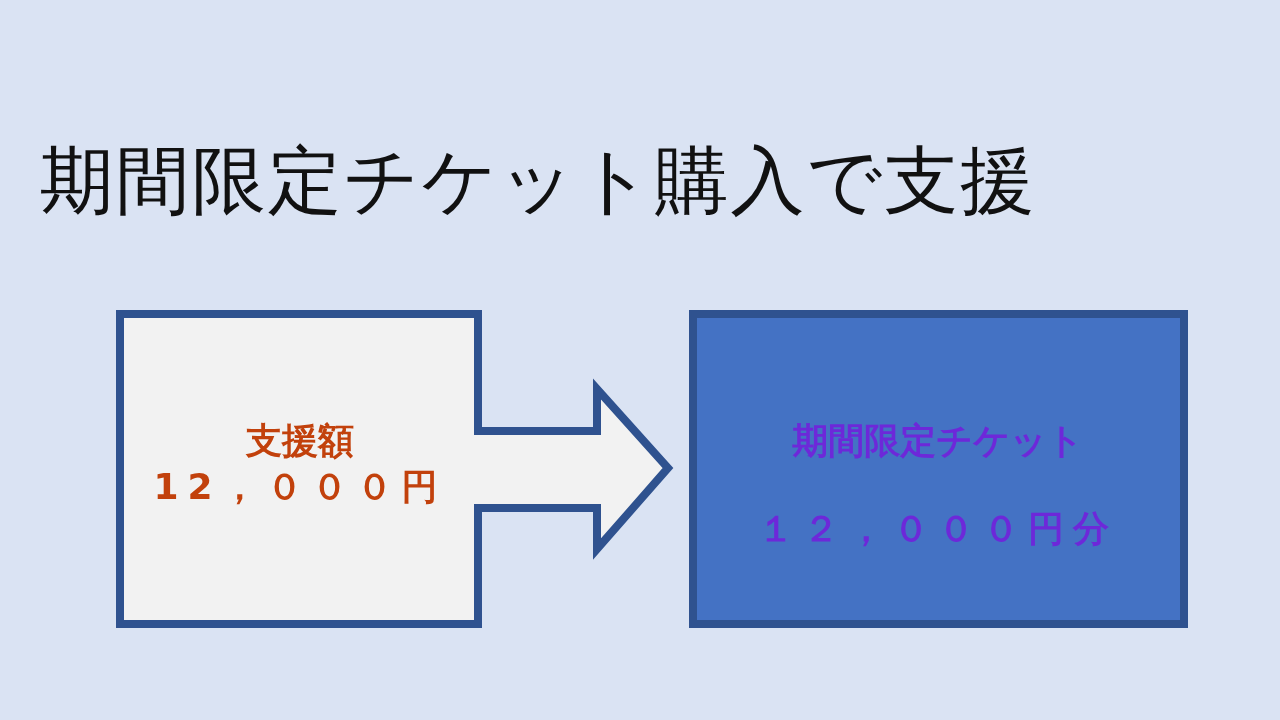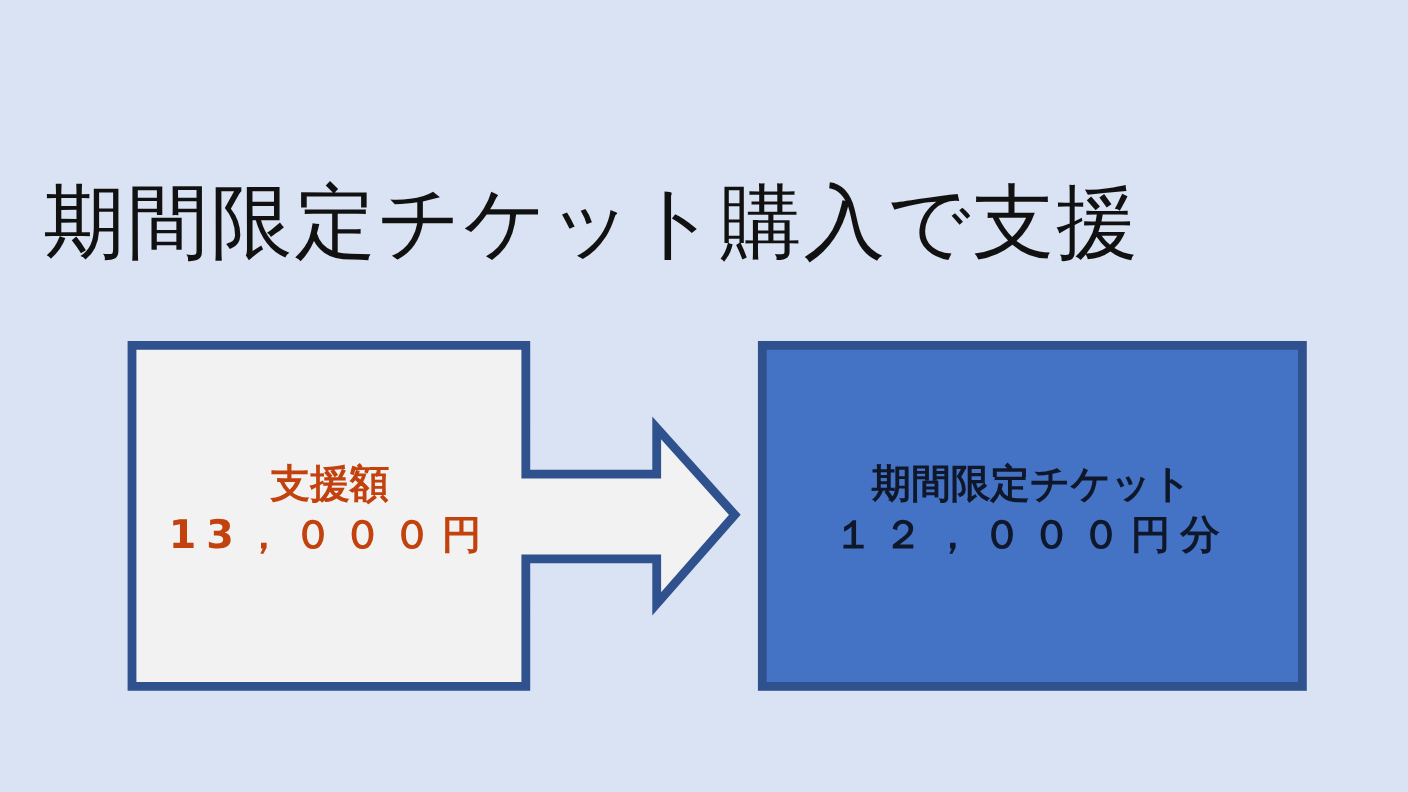--- a/index.html
+++ b/index.html
@@ -1,39 +1,39 @@
 <!DOCTYPE html>
 <html><head>
 <meta charset="utf-8">
 <style>
   html, body { margin:0; padding:0; }
   body { width:1280px; height:720px; background:#dae3f3; position:relative; overflow:hidden;
          font-family:"DejaVu Sans", sans-serif; }
-  .title { position:absolute; left:0; top:154px; width:1076px; text-align:center;
+  .title { position:absolute; left:0; top:132px; width:1076px; text-align:center;
            font-size:74px; line-height:96px; color:#111; letter-spacing:2px; white-space:nowrap; }
   svg.shapes { position:absolute; left:0; top:0; }
   .label { position:absolute; text-align:center; font-weight:bold; white-space:nowrap; }
   .left-label { left:120px; width:360px; top:418px; font-size:36px; line-height:46px; color:#c2410c; }
   .left-label .amt { letter-spacing:9px; }
-  .right-label { left:693px; width:490px; top:418px; font-size:36px; line-height:46px; color:#0f172a; }
-  .right-label .amt { letter-spacing:9px; }
+  .right-label { left:693px; width:490px; top:418px; font-size:36px; line-height:46px; color:#6d28d9; }
+  .right-label .amt { letter-spacing:9px;margin-top:42px; }
 </style>
 </head>
 <body>
 
 <div class="title">期間限定チケット購入で支援</div>
 
 <svg class="shapes" width="1280" height="720">
 
   <path d="M120,314 L478,314 L478,431 L597,431 L597,389 L668,468 L597,549 L597,508 L478,508 L478,624 L120,624 Z" fill="#f2f2f2" stroke="#2f528f" stroke-width="8" stroke-linejoin="miter"></path>
 
   <rect x="693" y="314" width="491" height="310" fill="#4472c4" stroke="#2f528f" stroke-width="8"></rect>
 </svg>
 
 <div class="label left-label">
   <div>支援額</div>
-  <div class="amt">13，０００円</div>
+  <div class="amt">12，０００円</div>
 </div>
 
 <div class="label right-label">
   <div>期間限定チケット</div>
   <div class="amt">１２，０００円分</div>
 </div>
 
 </body></html>

